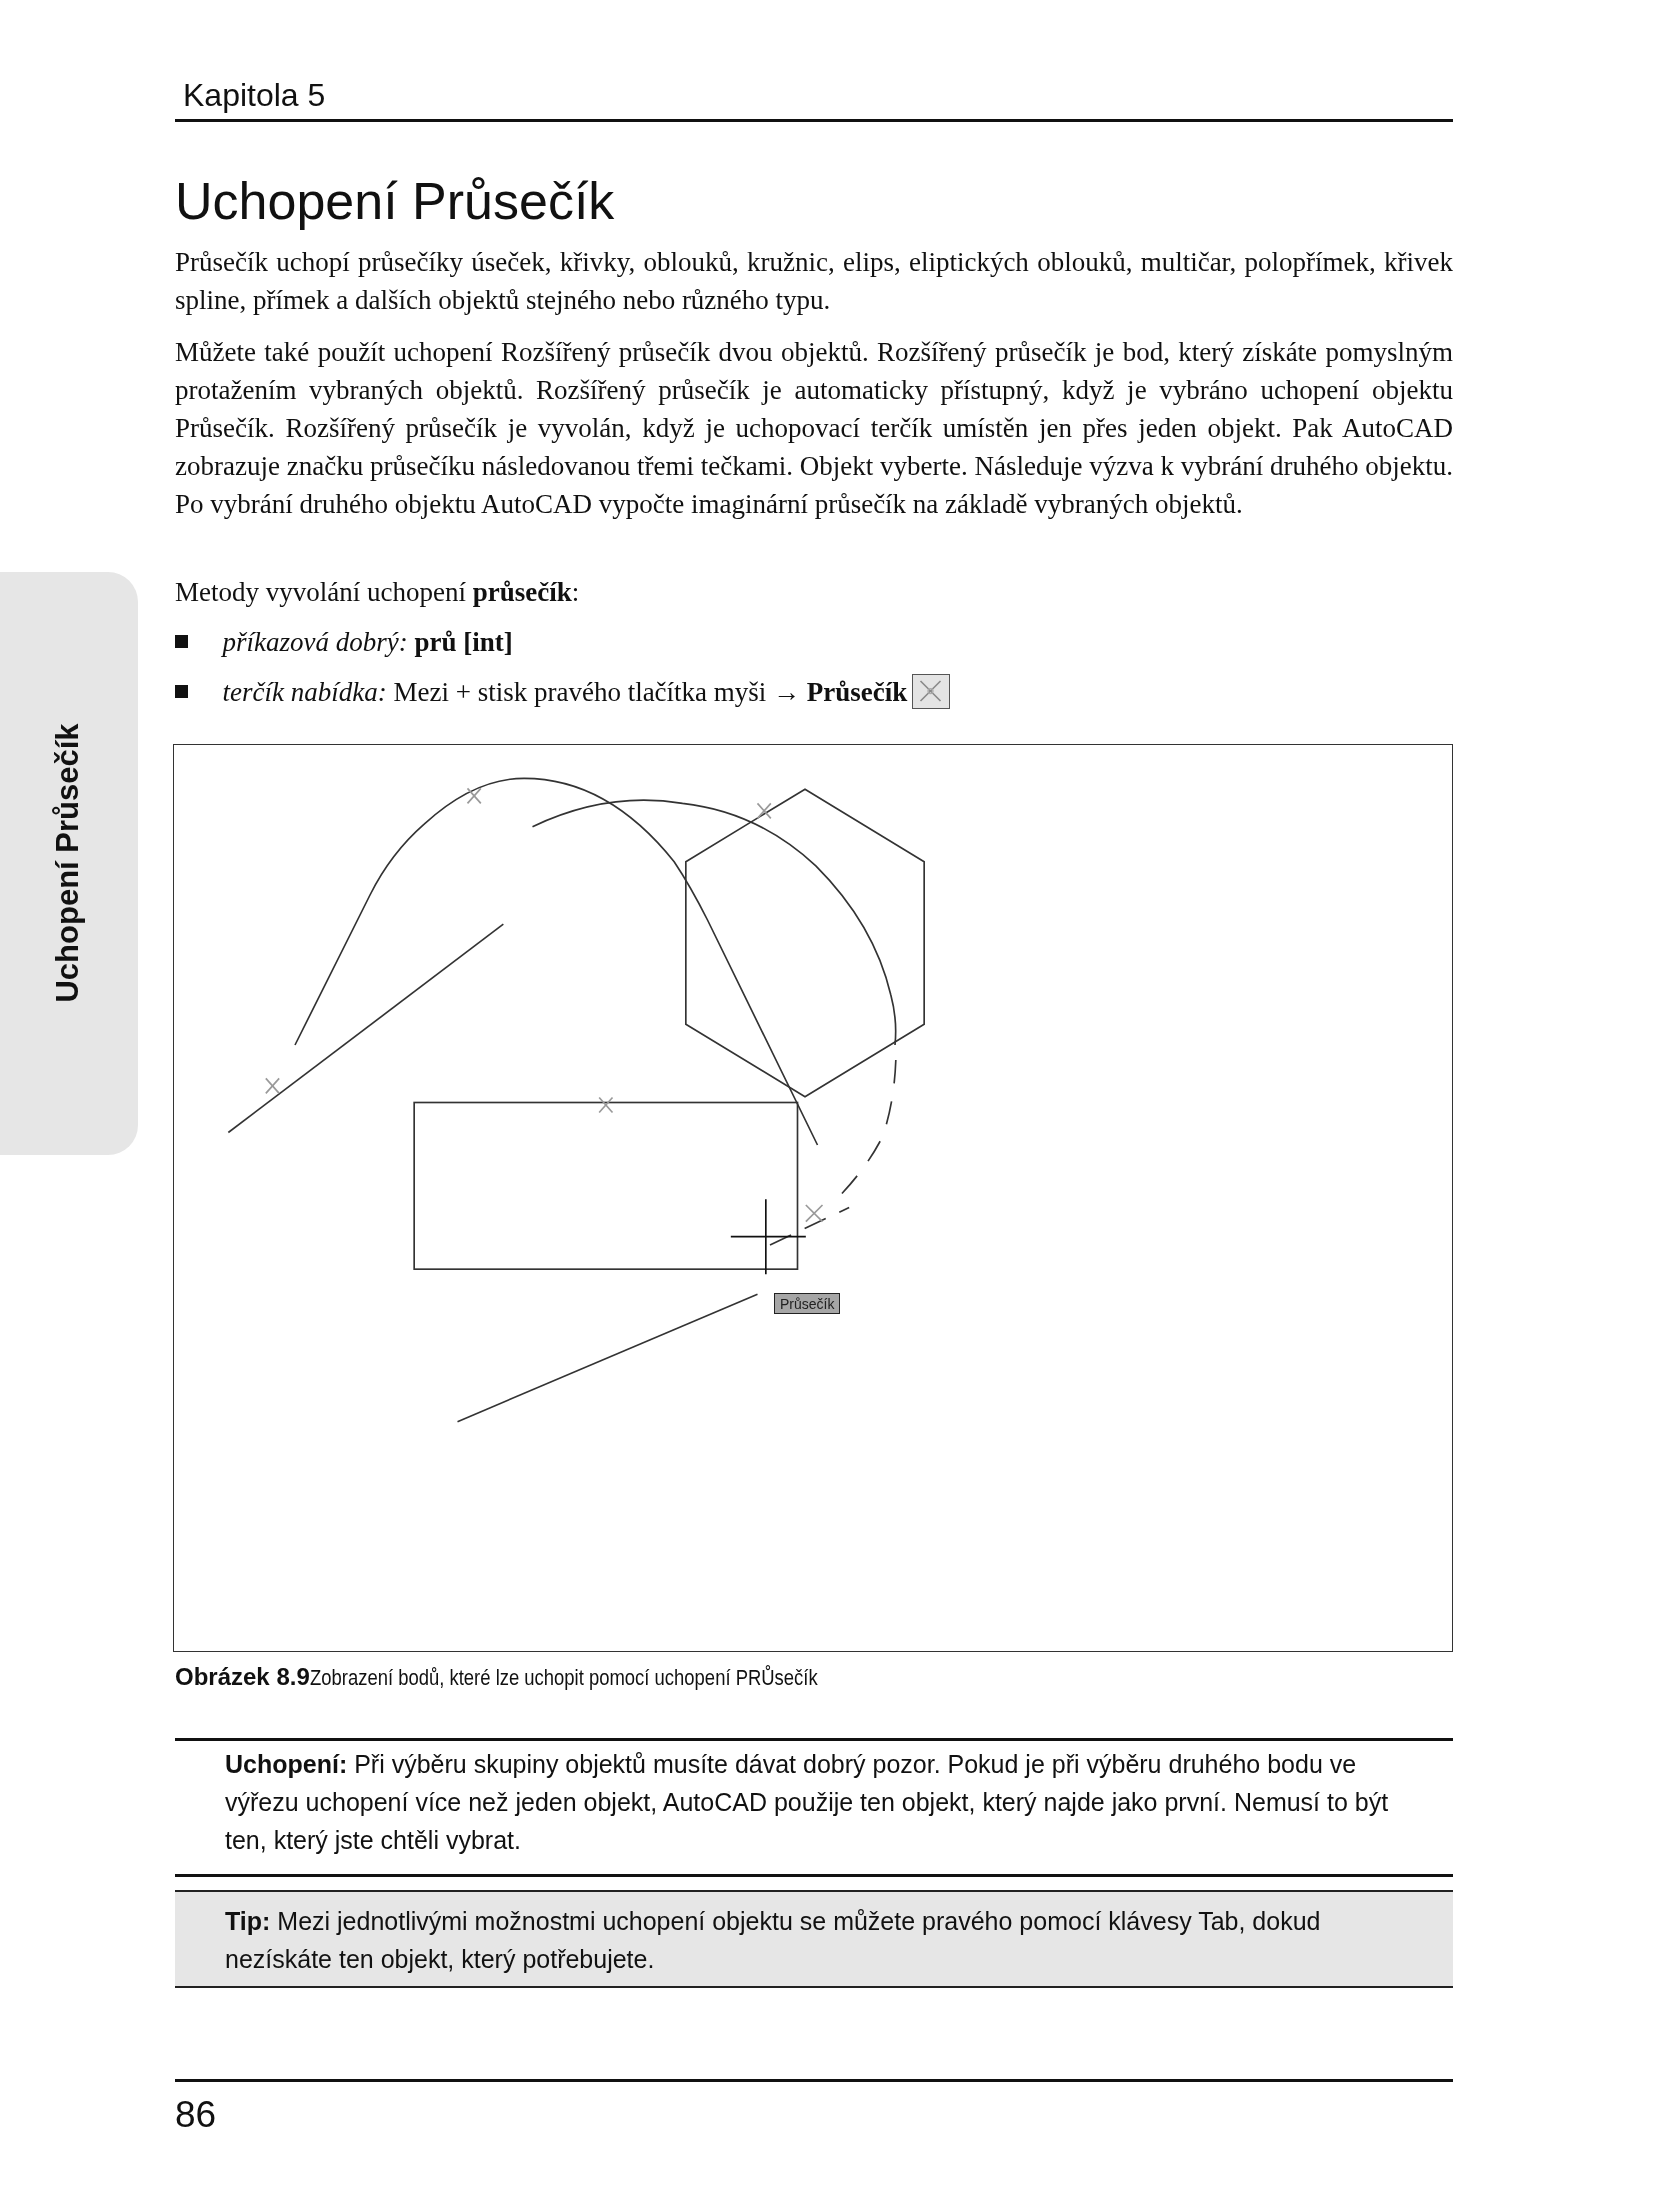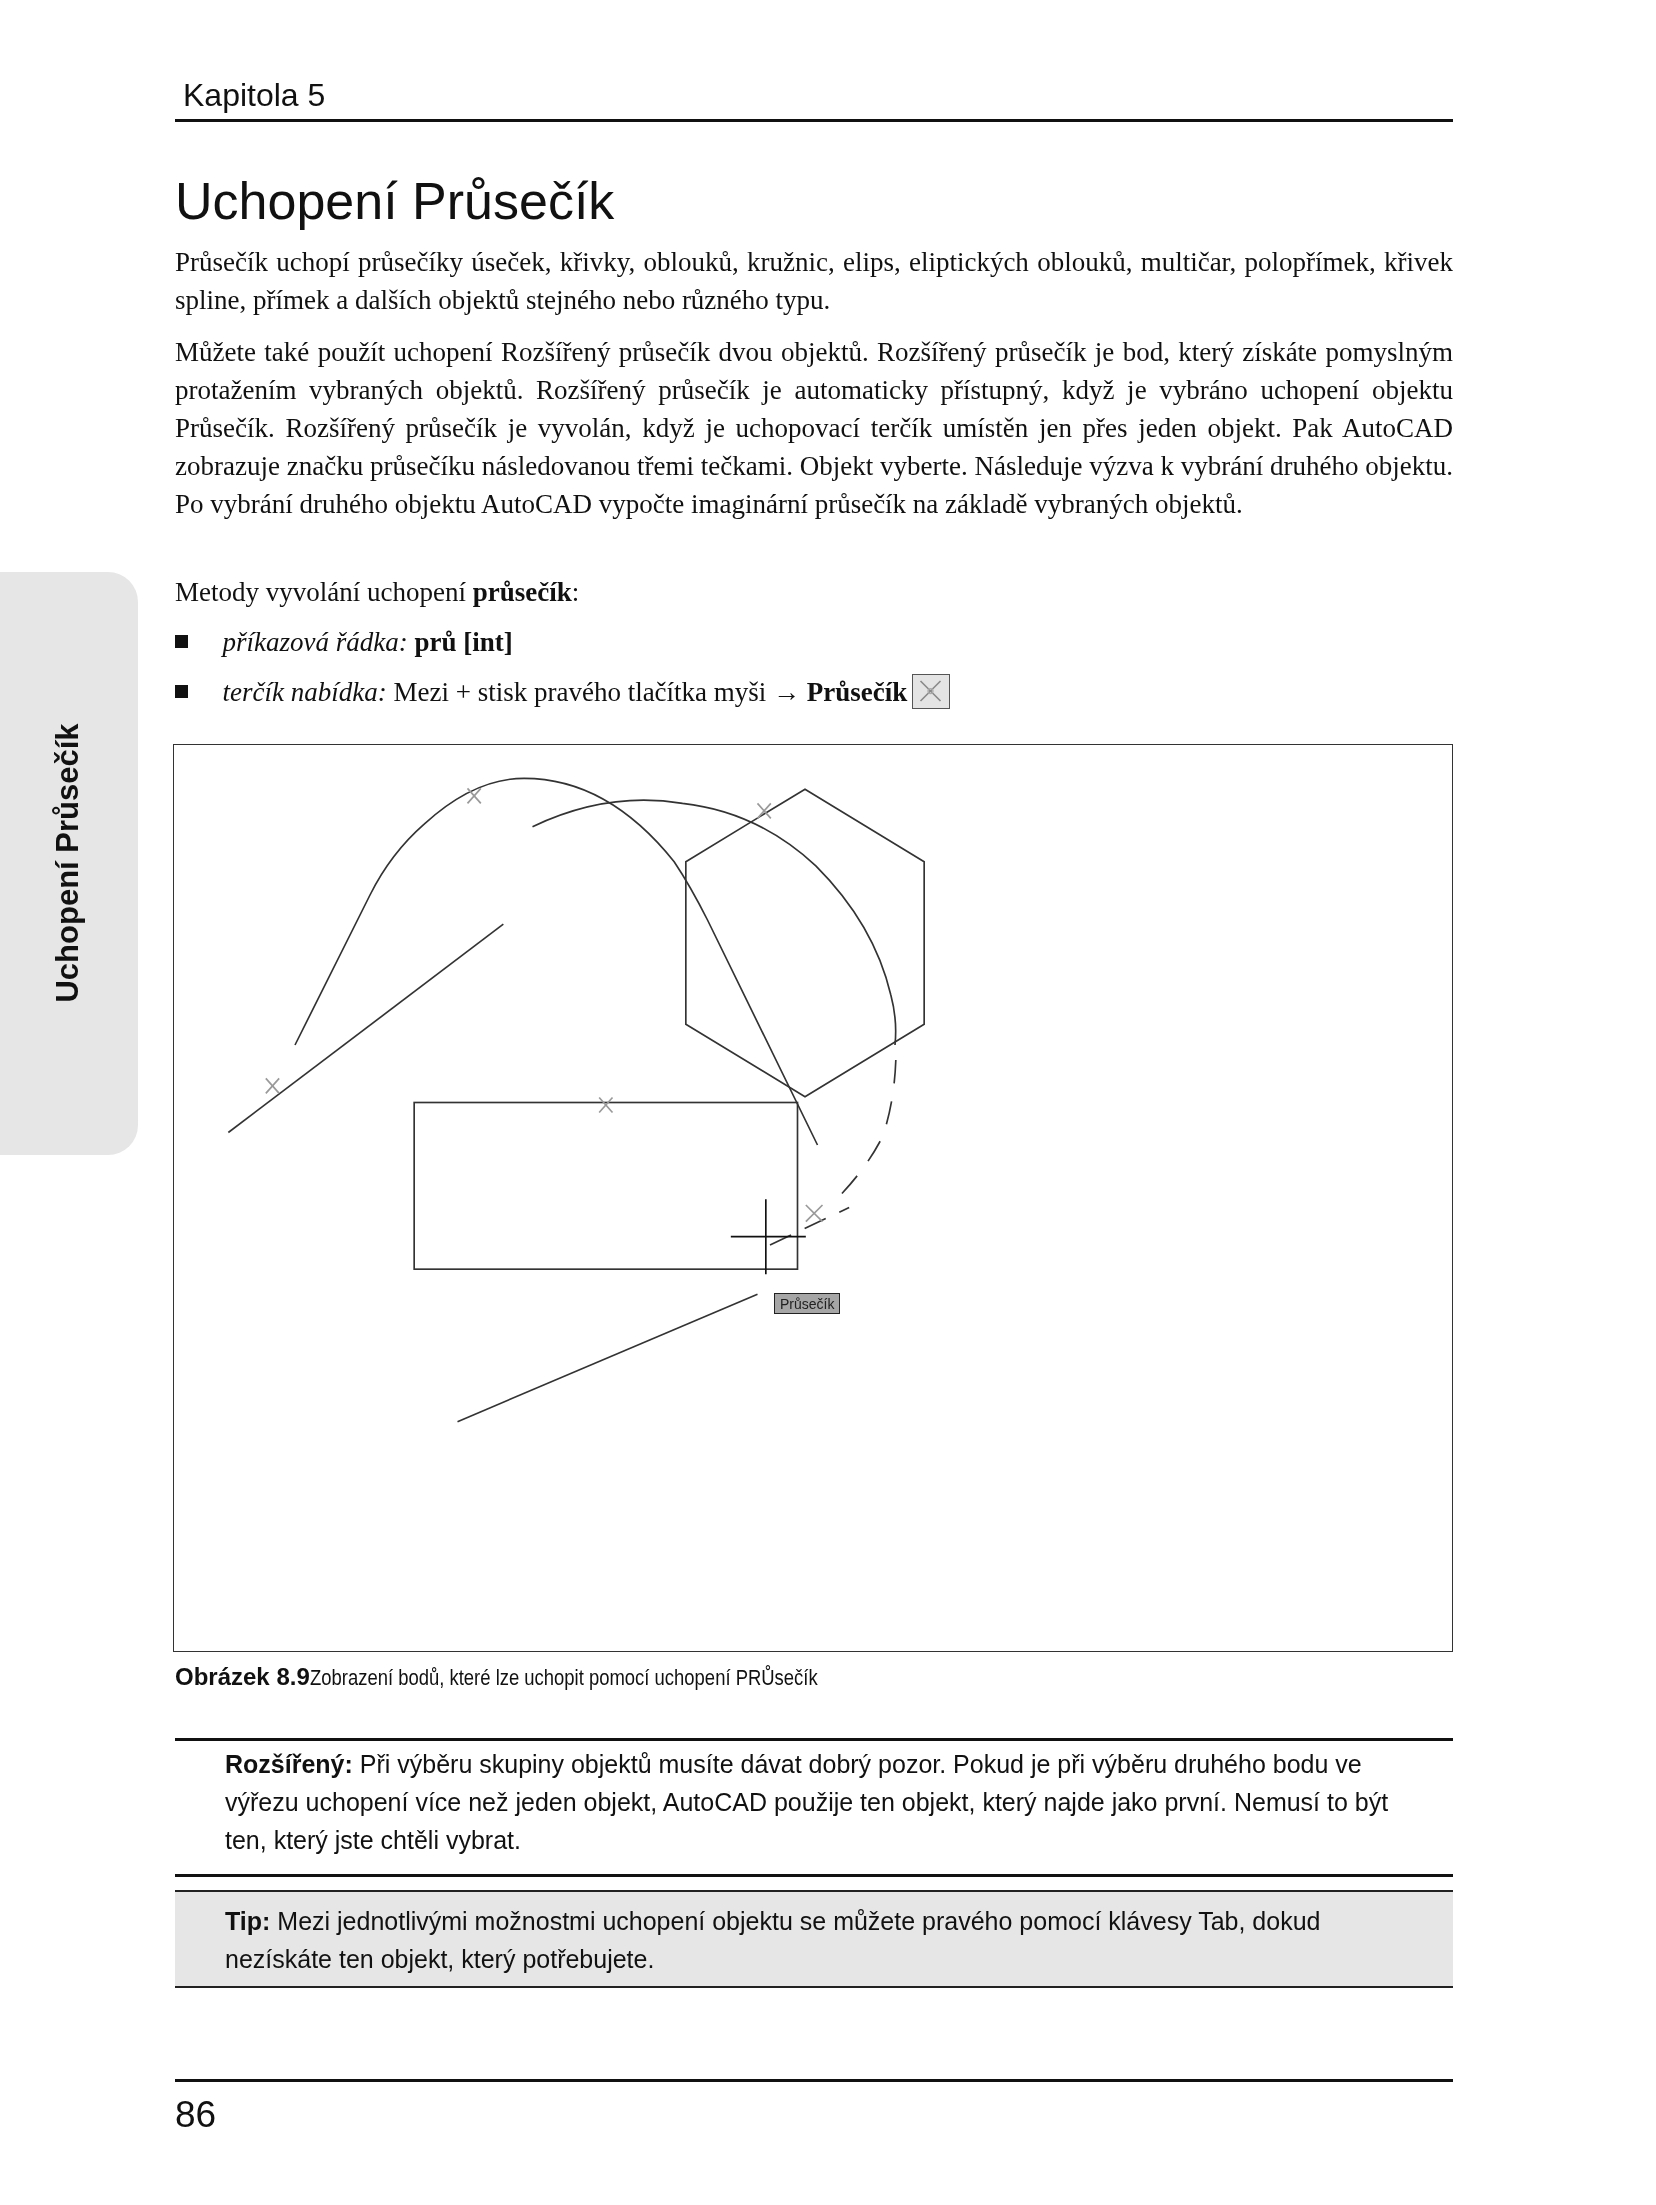--- a/index.html
+++ b/index.html
@@ -57,21 +57,21 @@
 <h1 id="page-title" class="sans">Uchopení Průsečík</h1>
 
 <p id="para1" class="body-text serif" style="margin:0">Průsečík uchopí průsečíky úseček, křivky, oblouků, kružnic, elips, eliptických oblouků, multičar, polopřímek, křivek spline, přímek a dalších objektů stejného nebo různého typu.</p>
 <p id="para2" class="body-text serif" style="margin:0">Můžete také použít uchopení Rozšířený průsečík dvou objektů. Rozšířený průsečík je bod, který získáte pomyslným protažením vybraných objektů. Rozšířený průsečík je automaticky přístupný, když je vybráno uchopení objektu Průsečík. Rozšířený průsečík je vyvolán, když je uchopovací terčík umístěn jen přes jeden objekt. Pak AutoCAD zobrazuje značku průsečíku následovanou třemi tečkami. Objekt vyberte. Následuje výzva k vybrání druhého objektu. Po vybrání druhého objektu AutoCAD vypočte imaginární průsečík na základě vybraných objektů.</p>
 
 <p id="methods-intro" class="body-text serif" style="margin:0">
   <span>Metody vyvolání uchopení </span><b>průsečík</b><span>:</span>
 </p>
 
 <div id="bullet1" class="bullet serif">
-  <span class="sq"></span><i>příkazová řádka:</i><span> </span><b>prů [int]</b>
+  <span class="sq"></span><i>příkazová dobrý:</i><span> </span><b>prů [int]</b>
 </div>
 <div id="bullet2" class="bullet serif">
   <span class="sq"></span><i>terčík nabídka:</i><span> Mezi + stisk pravého tlačítka myši → </span><b>Průsečík</b><span class="snap-btn"><svg width="35" height="32" viewBox="0 0 42 38">
         <line x1="9" y1="7" x2="33" y2="31" stroke="#888" stroke-width="2"></line>
         <line x1="33" y1="7" x2="9" y2="31" stroke="#888" stroke-width="2"></line>
         <circle cx="21" cy="19" r="3" fill="none" stroke="#aaa" stroke-width="1.5"></circle>
       </svg></span>
 </div>
 
 <div id="figure">
@@ -127,21 +127,21 @@
   </svg>
 <div id="tooltip" class="sans" style="left: 600px; top: 548px;">Průsečík</div>
   </div>
 
 <div id="caption" class="sans">
   <b>Obrázek 8.9</b><span class="cap-text"> Zobrazení bodů, které lze uchopit pomocí uchopení PRŮsečík</span>
 </div>
 
 <div id="note-rule-top"></div>
 <div id="note" class="sans">
-  <b>Rozšířený:</b><span> Při výběru skupiny objektů musíte dávat dobrý pozor. Pokud je při výběru druhého bodu ve výřezu uchopení více než jeden objekt, AutoCAD použije ten objekt, který najde jako první. Nemusí to být ten, který jste chtěli vybrat.</span>
+  <b>Uchopení:</b><span> Při výběru skupiny objektů musíte dávat dobrý pozor. Pokud je při výběru druhého bodu ve výřezu uchopení více než jeden objekt, AutoCAD použije ten objekt, který najde jako první. Nemusí to být ten, který jste chtěli vybrat.</span>
 </div>
 <div id="note-rule-bot"></div>
 
 <div id="tip-box">
   <div id="tip" class="sans">
     <b>Tip:</b><span> Mezi jednotlivými možnostmi uchopení objektu se můžete pravého pomocí klávesy Tab, dokud nezískáte ten objekt, který potřebujete.</span>
   </div>
 </div>
 
 <div id="foot-rule"></div>

